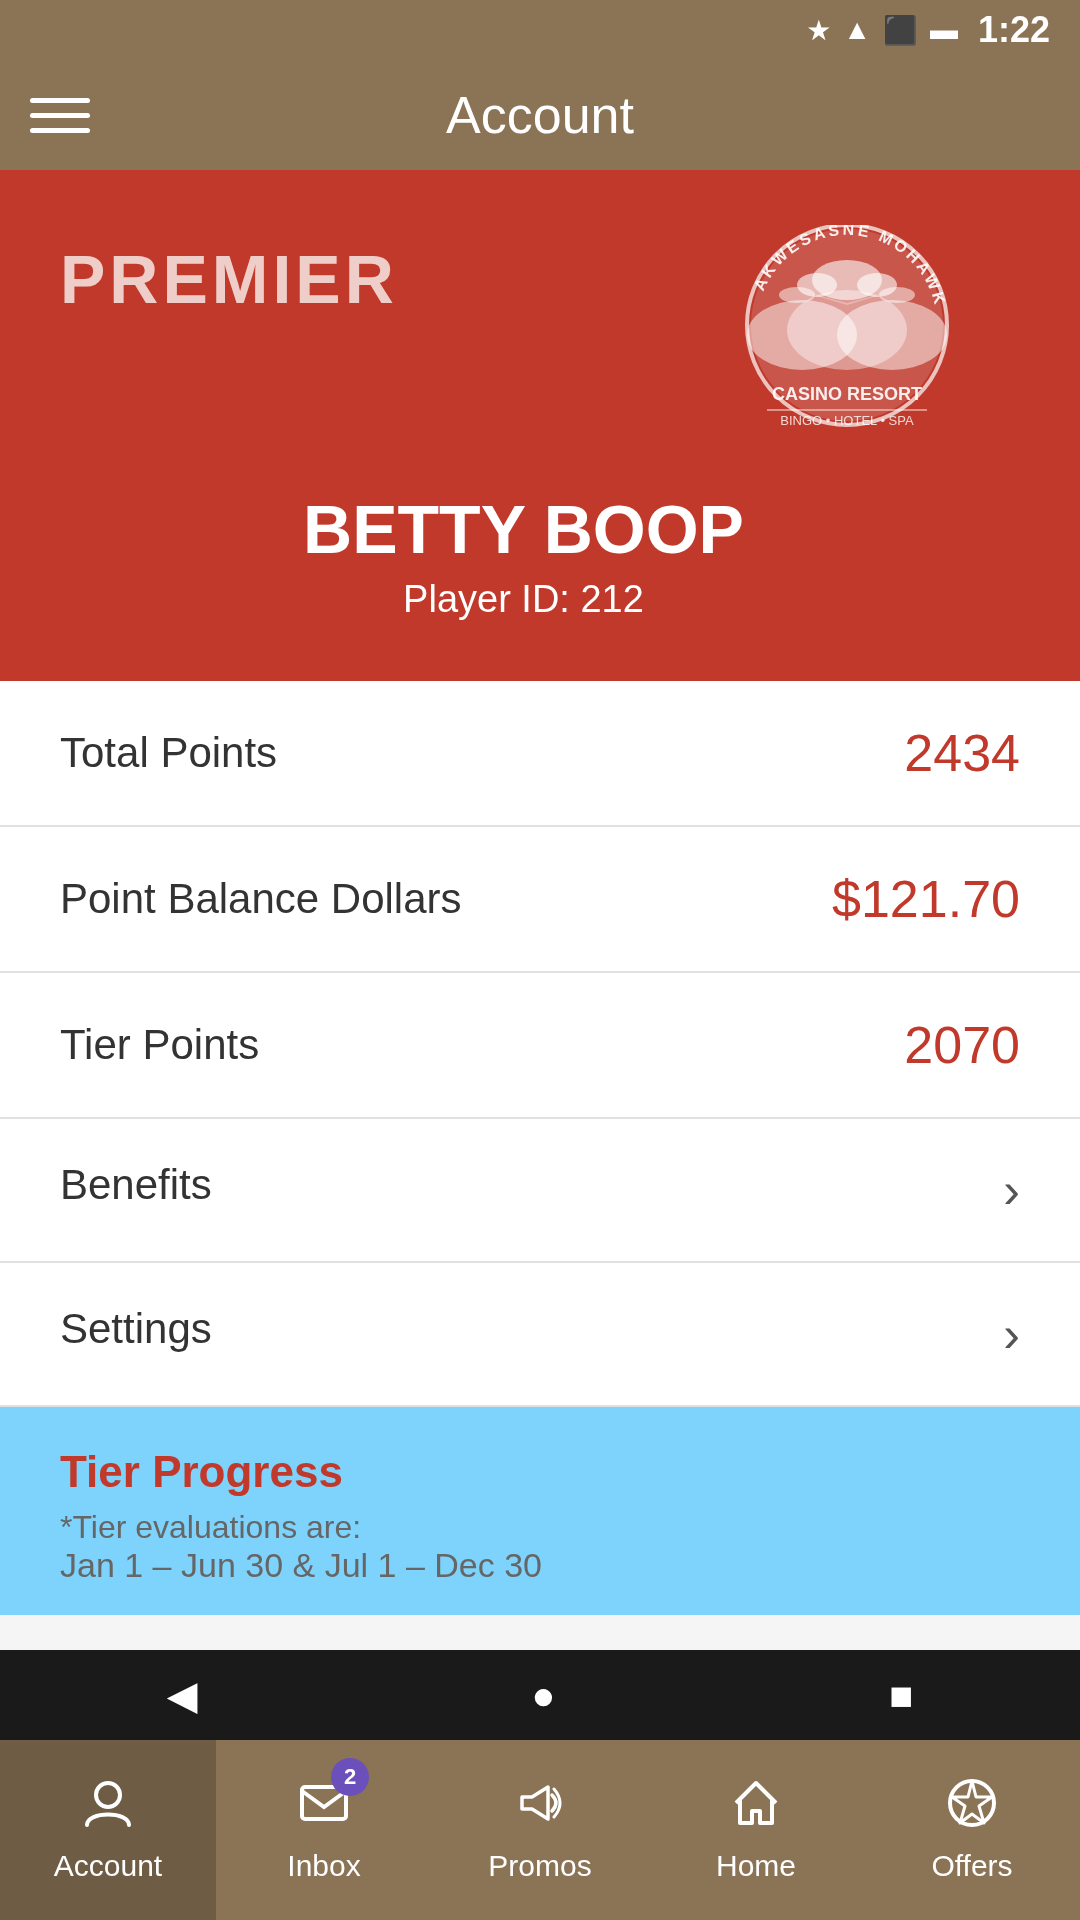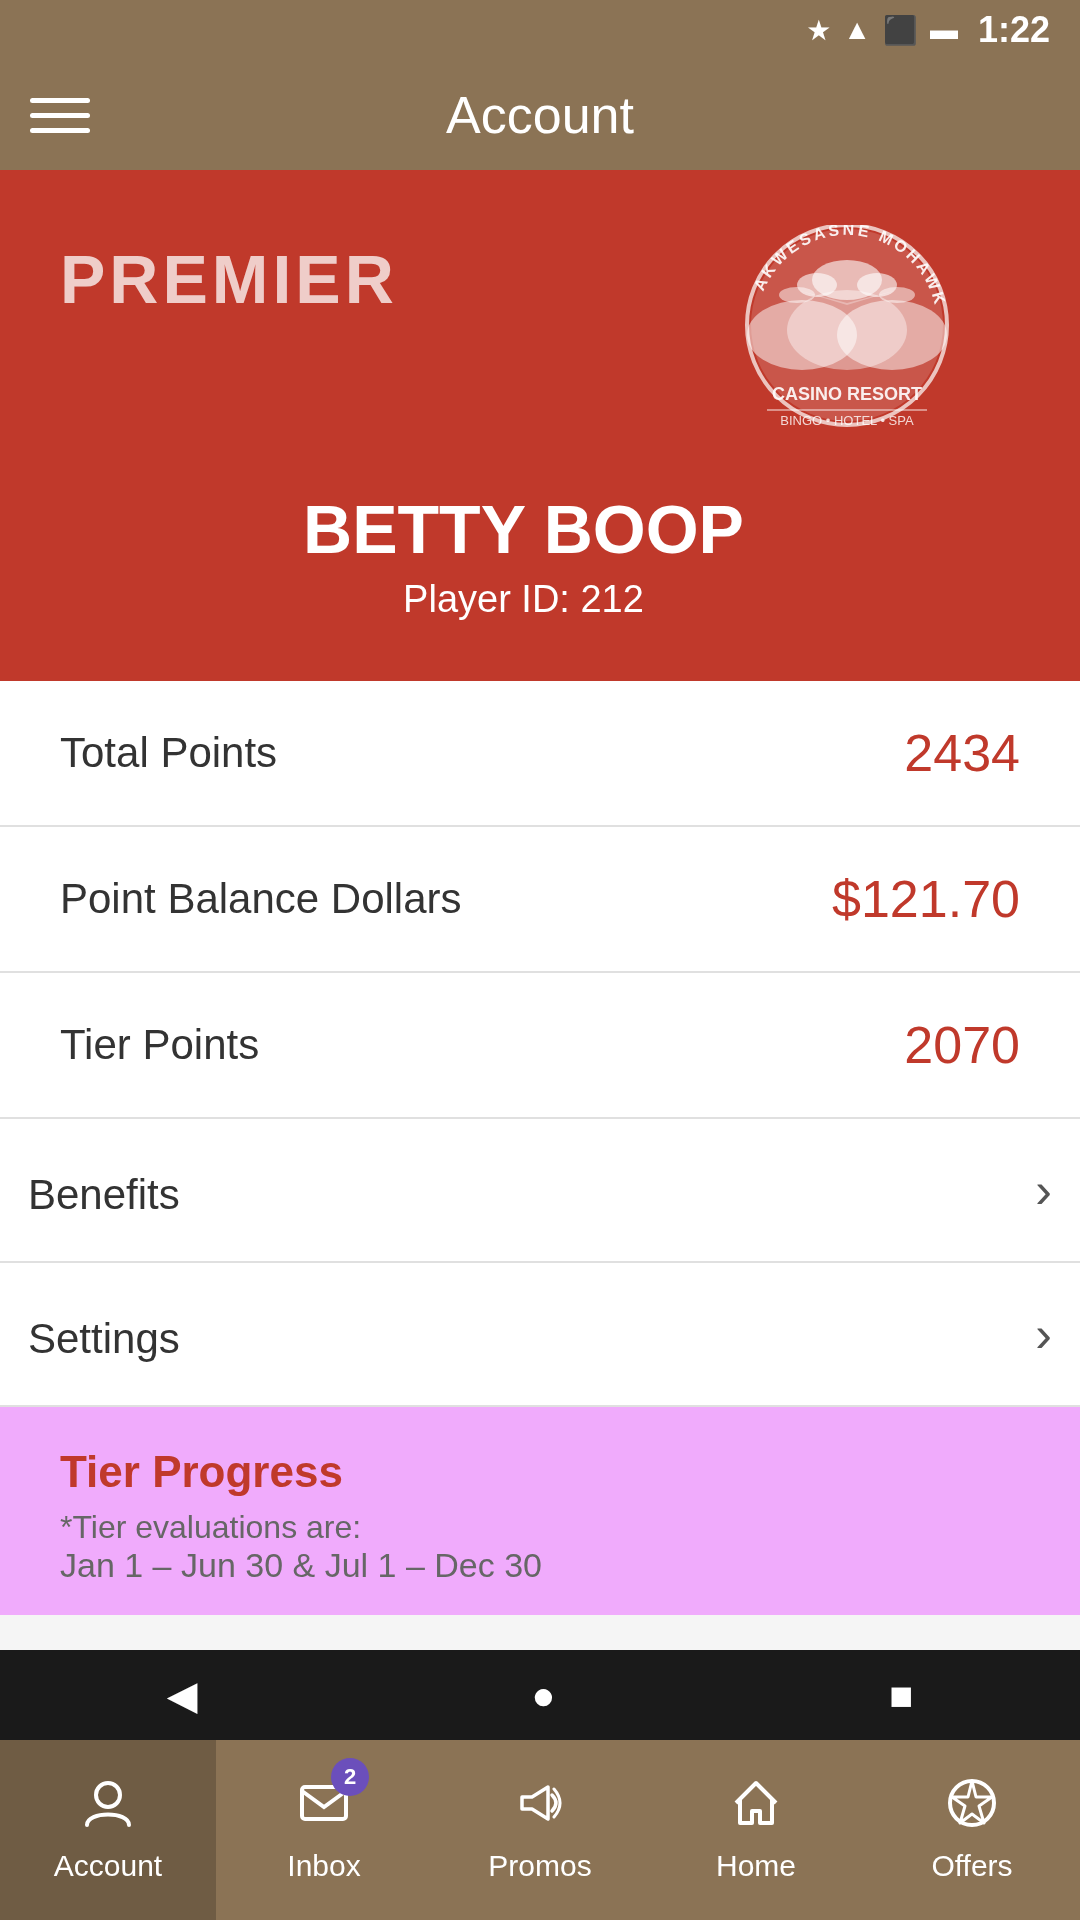--- a/index.html
+++ b/index.html
@@ -143,38 +143,38 @@
     .stat-value {
       color: #C0392B;
       font-size: 52px;
       font-weight: normal;
     }
 
     
     .nav-row {
       display: flex;
       justify-content: space-between;
-      align-items: flex-end;
-      padding: 42px 28px;
+      align-items: flex-start;
+      padding: 42px 60px;
       border-bottom: 2px solid #e0e0e0;
       background: white;
       cursor: pointer;
     }
     .nav-row-label {
       color: #333;
       font-size: 42px;
     }
     .chevron-right {
       color: #555;
       font-size: 50px;
     }
 
     
     .tier-progress-section {
-      background: #f0abfc;
+      background: #7dd3fc;
       padding: 40px 60px 30px 60px;
     }
     .tier-progress-title {
       color: #C0392B;
       font-size: 44px;
       font-weight: bold;
       margin-bottom: 12px;
     }
     .tier-progress-note {
       color: #666;

